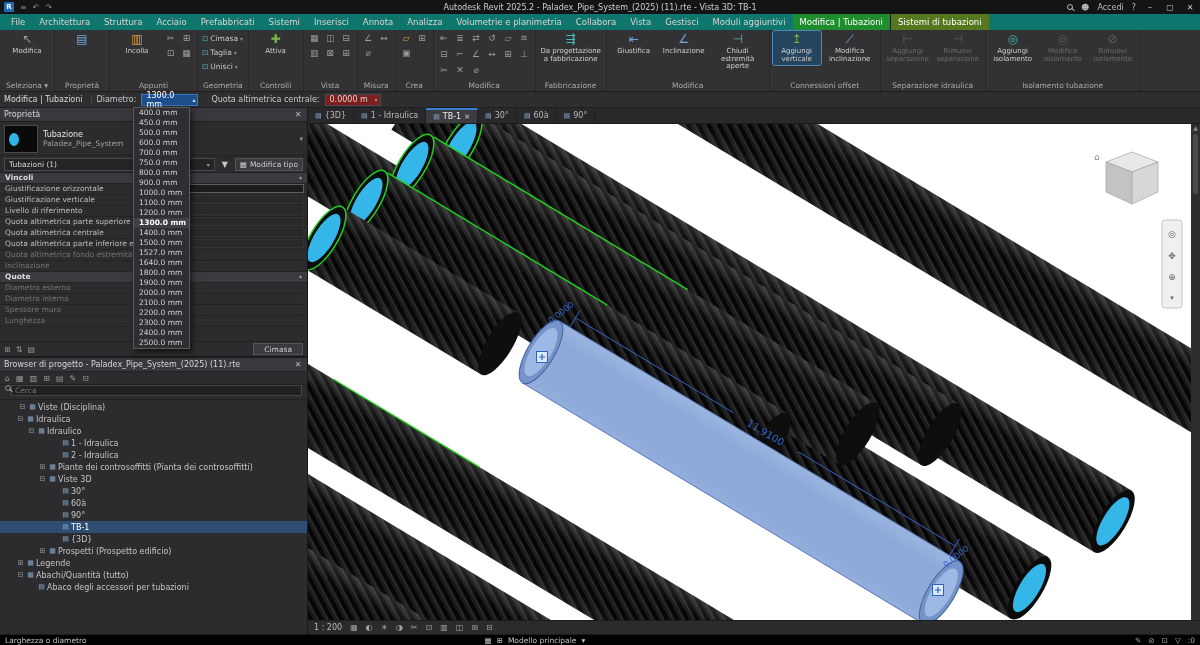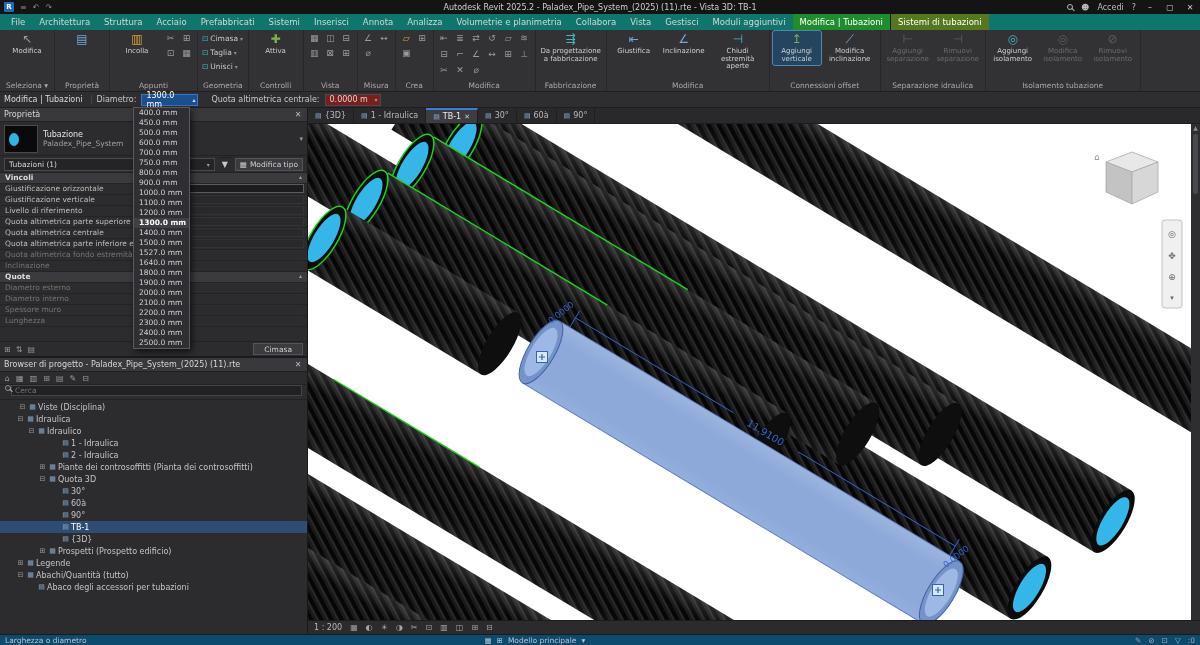--- a/index.html
+++ b/index.html
@@ -107,21 +107,21 @@
   .vtab.active{background:#3c3c41;color:#ececec;border-top:2px solid #3b7fd4}
   .vtab.active .vtclose{display:inline}
   .canvaswrap{flex:1;display:flex;min-height:0}
   .canvas{flex:1;background:#fff;min-width:0}
   .vscroll{width:9px;background:#2e2e31;display:flex;flex-direction:column;align-items:center;color:#8a8a8a;font-size:6px;flex:0 0 auto}
   .vscroll .thumbv{width:5px;height:60px;background:#4a4a4e;border-radius:2px;margin-top:3px}
   .viewbar{height:14px;background:#2b2b2e;display:flex;align-items:center;gap:8px;padding:0 6px;font-size:8px;color:#b9b9b9;border-top:1px solid #1c1c1e;flex:0 0 auto}
   .viewbar .ic{font-size:8px;color:#a5a5a5}
 
   
-  .statusbar{height:11px;background:#0c4a6e;border-top:1px solid #1b1b1d;display:flex;align-items:center;gap:8px;padding:0 5px;font-size:7.5px;color:#c3c3c3;flex:0 0 auto}
+  .statusbar{height:11px;background:#000000;border-top:1px solid #1b1b1d;display:flex;align-items:center;gap:8px;padding:0 5px;font-size:7.5px;color:#c3c3c3;flex:0 0 auto}
   .sb-right{margin-left:auto;display:flex;align-items:center;gap:7px;color:#a8a8a8}
   .sb-mid{display:flex;align-items:center;gap:5px;margin-left:390px}
 
   
   .ddpanel{position:absolute;left:133px;top:107px;width:57px;background:#2f2f33;border:1px solid #5a5a5f;z-index:50;box-shadow:2px 3px 6px rgba(0,0,0,.6)}
   .ddopt{height:10px;line-height:10px;padding-left:5px;font-size:7.5px;color:#d2d2d2;white-space:nowrap}
   .ddopt.selected{font-weight:bold;color:#fff;background:#3f3f45}
 
   svg text{font-family:"DejaVu Sans","Liberation Sans",sans-serif}
 </style>
@@ -536,21 +536,21 @@
             <span class="tlbl">2 - Idraulica</span>
           </div>
             <div class="trow lv3 exp-closed i-f">
             <span class="exp"></span>
             <span class="ticon"></span>
             <span class="tlbl">Piante dei controsoffitti (Pianta dei controsoffitti)</span>
           </div>
             <div class="trow lv3 exp-open i-f">
             <span class="exp"></span>
             <span class="ticon"></span>
-            <span class="tlbl">Quota 3D</span>
+            <span class="tlbl">Viste 3D</span>
           </div>
             <div class="trow lv4 i-view">
             <span class="exp"></span>
             <span class="ticon"></span>
             <span class="tlbl">30°</span>
           </div>
             <div class="trow lv4 i-view">
             <span class="exp"></span>
             <span class="ticon"></span>
             <span class="tlbl">60à</span>

